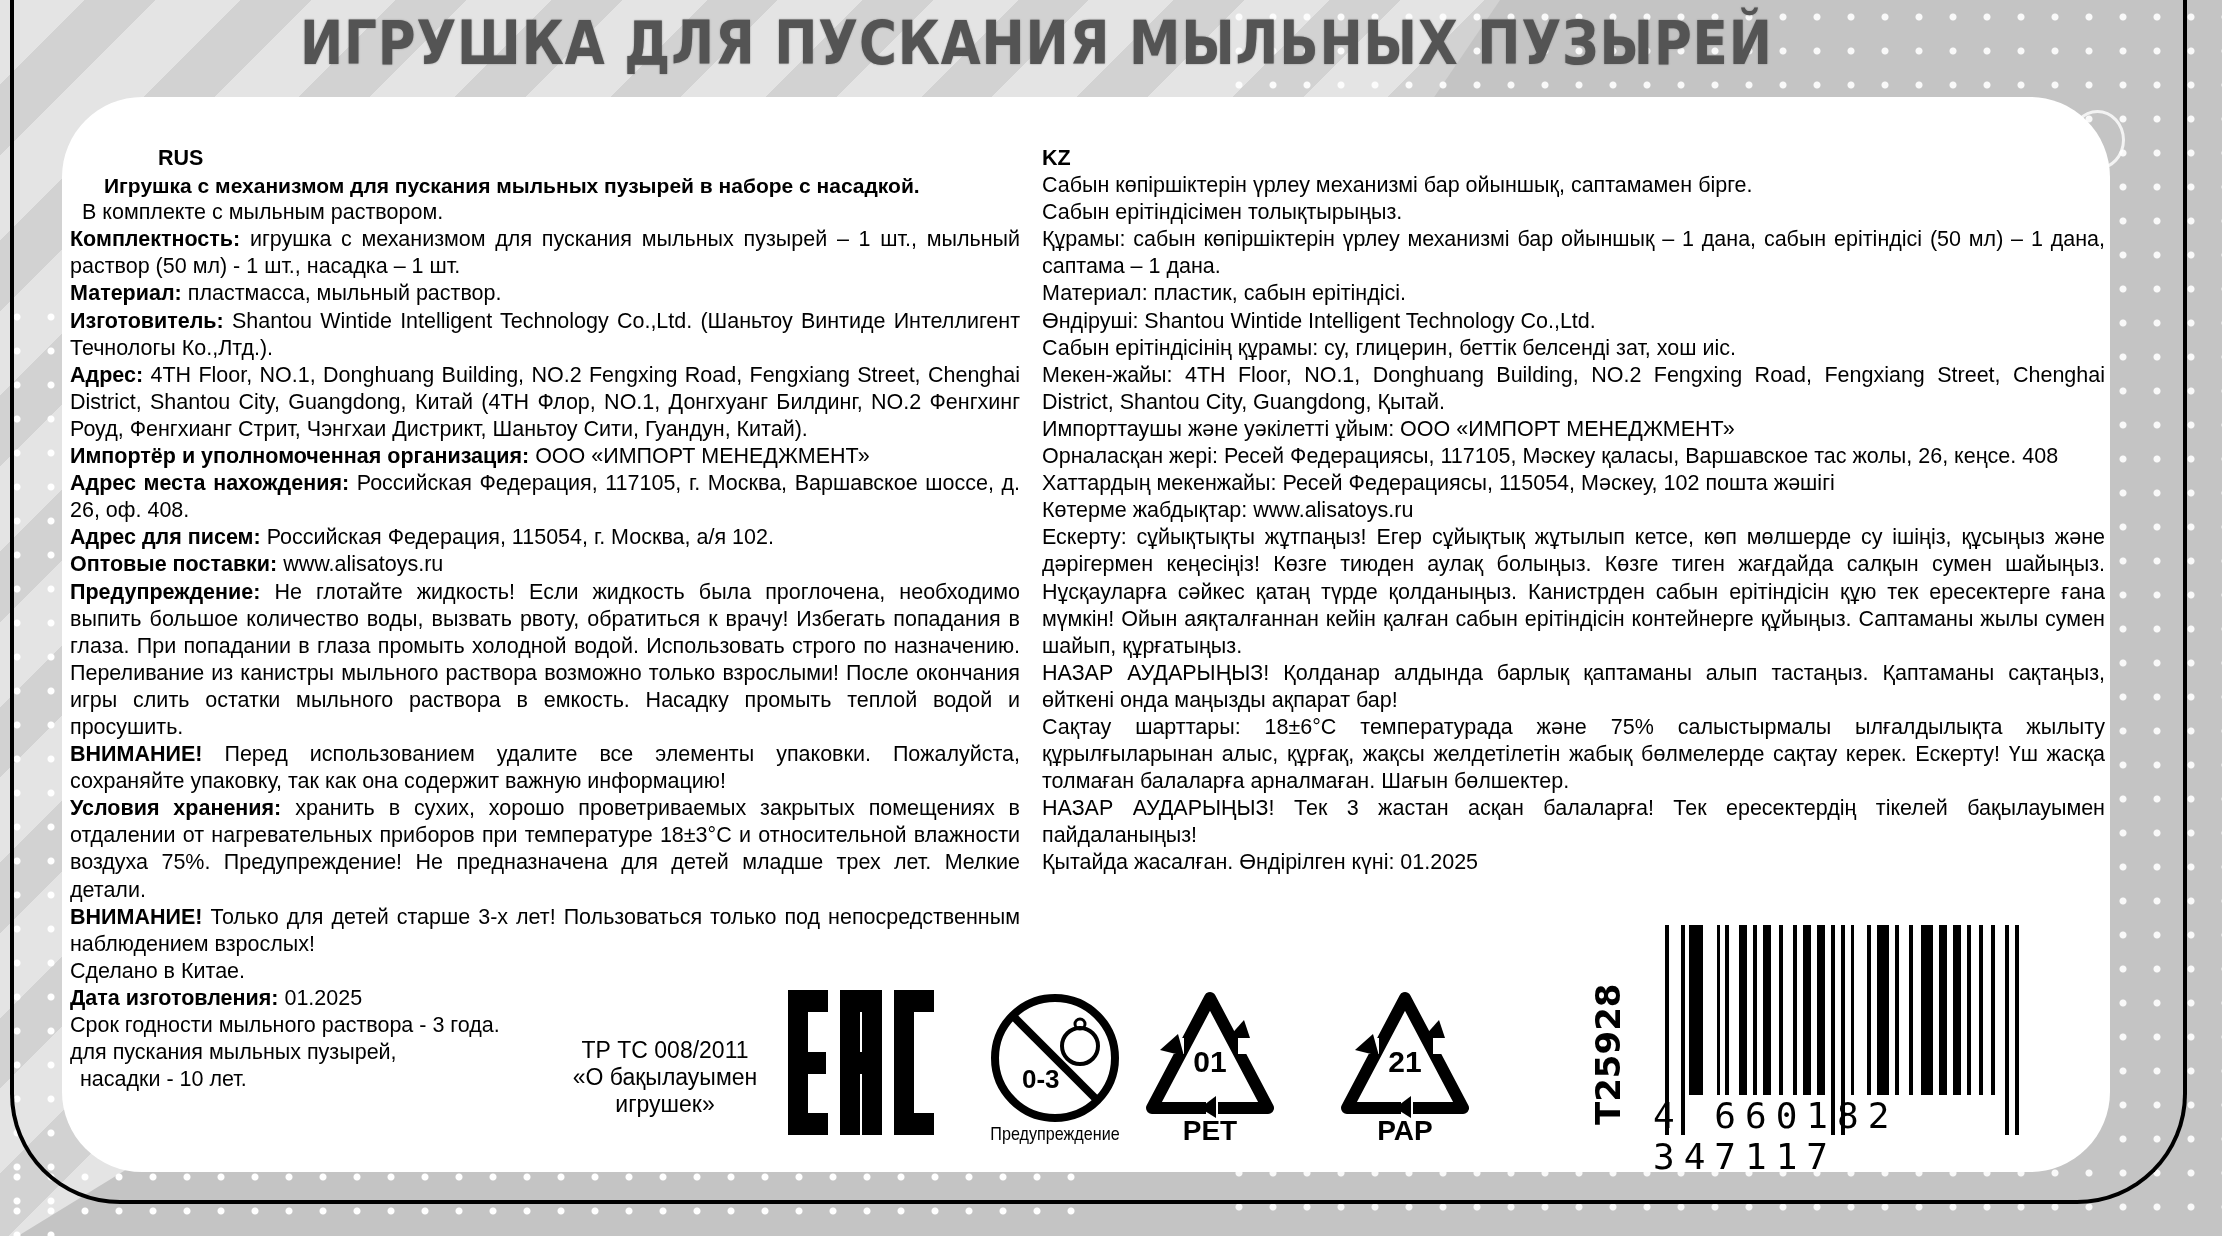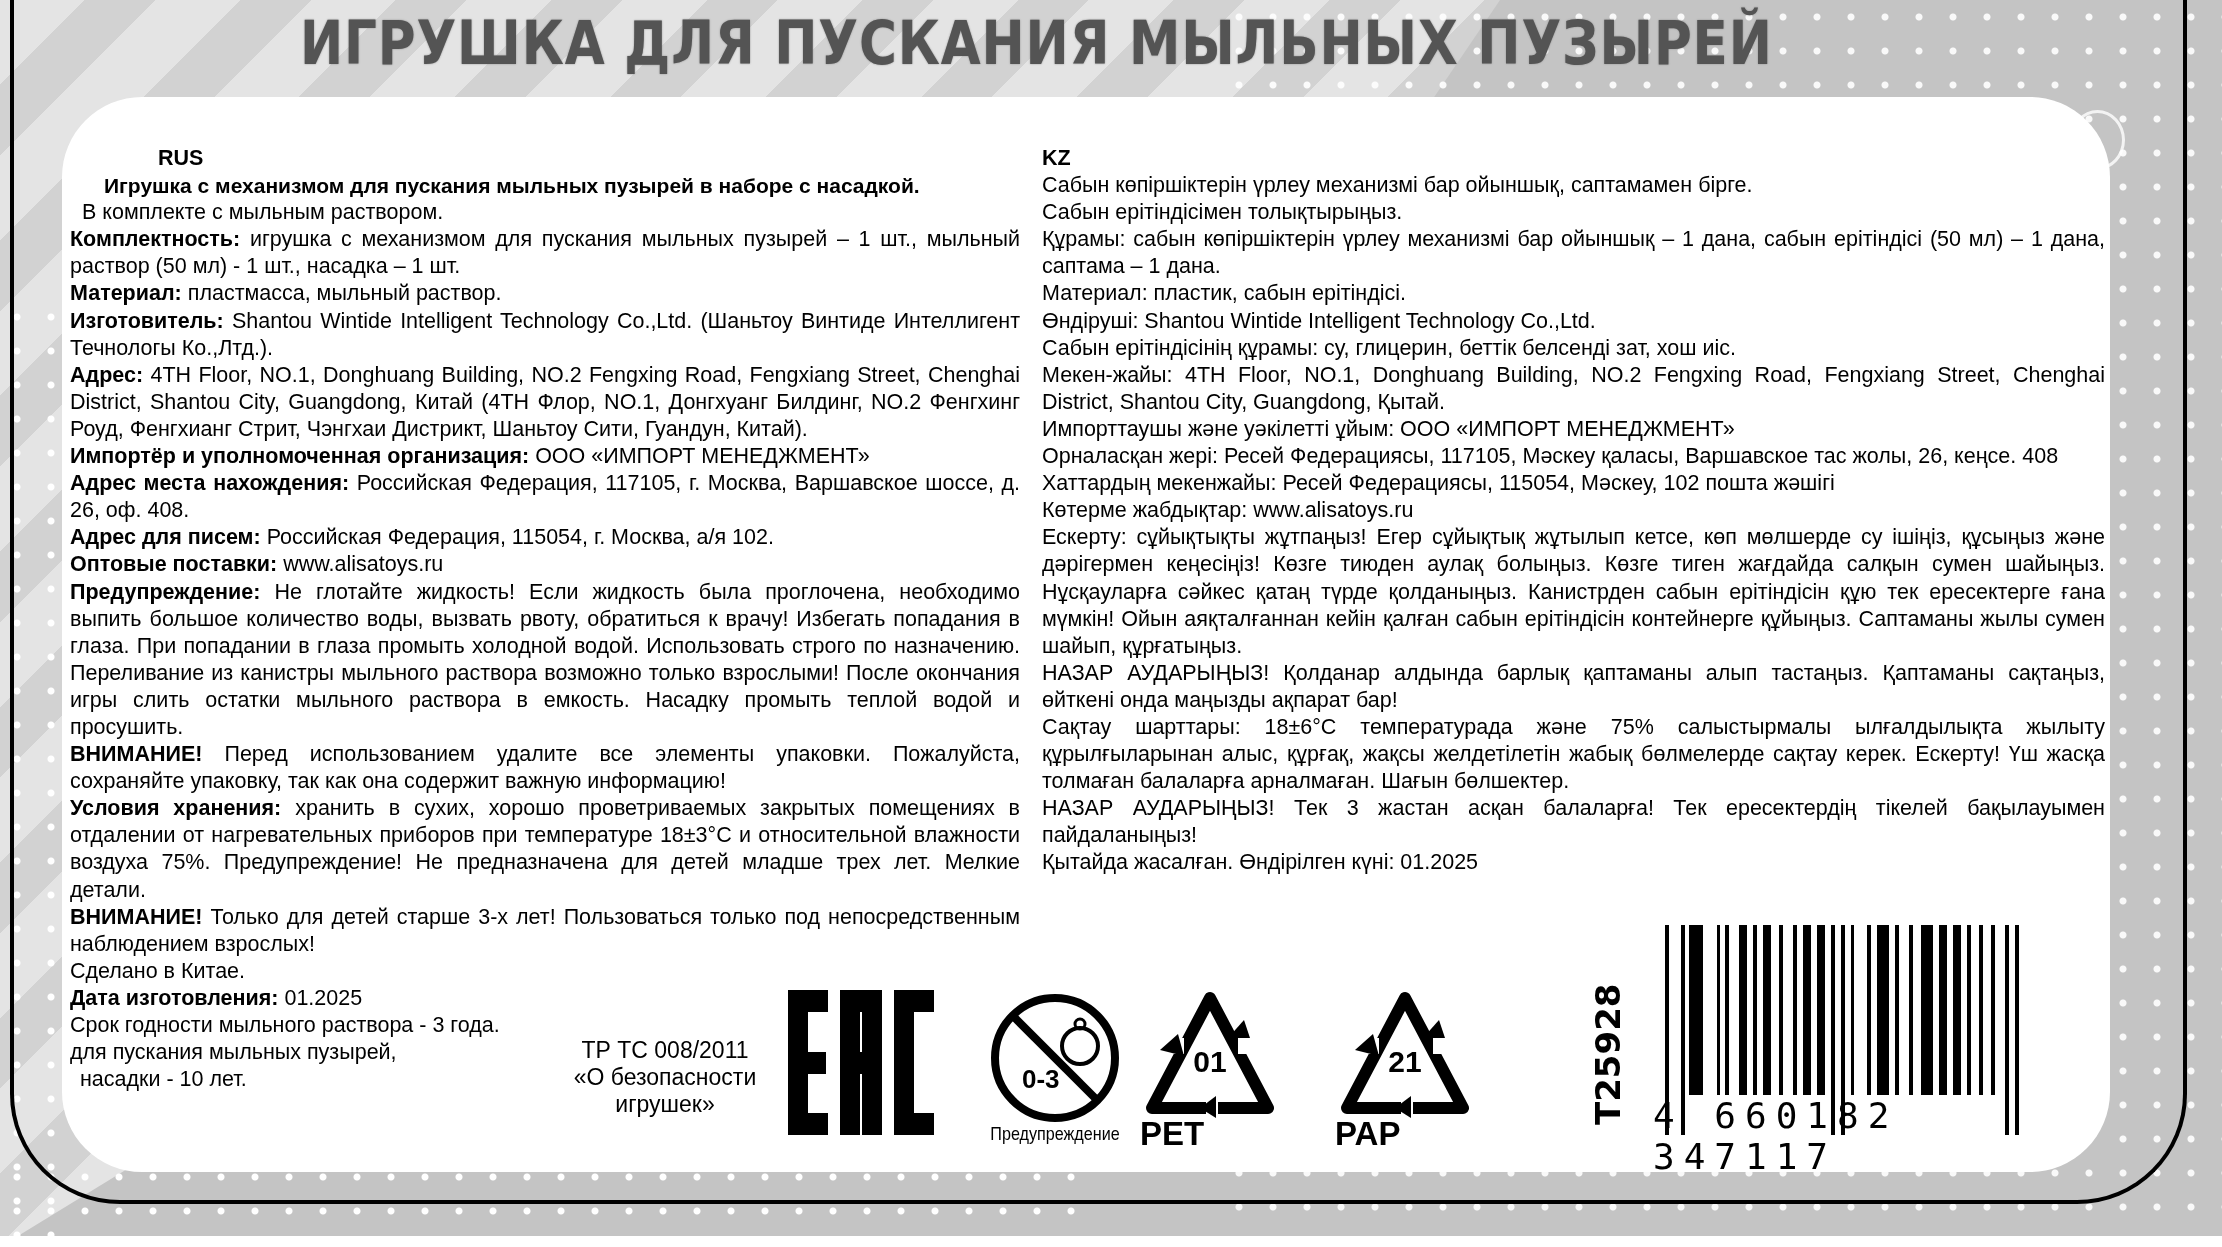--- a/index.html
+++ b/index.html
@@ -78,21 +78,21 @@
     position: absolute; left: 565px; top: 1037px; width: 200px;
     font-size: 23px; line-height: 27.1px; text-align: center;
   }
   .icon { position: absolute; }
   .eac { left: 788px; top: 990px; width: 146px; height: 145px; }
   .warn { left: 985px; top: 990px; width: 140px; height: 140px; }
   .warn-label { position: absolute; left: 975px; top: 1123px; width: 160px; text-align: center; font-size: 19px; transform: scaleX(0.85); }
   .recycle { width: 140px; height: 130px; }
   .pet { left: 1140px; top: 990px; }
   .pap { left: 1335px; top: 990px; }
-  .rec-label { position: absolute; top: 1115px; width: 140px; text-align: left; font-weight: bold; font-size: 33px; }
+  .rec-label { position: absolute; top: 1115px; width: 140px; text-align: center; font-weight: bold; font-size: 28px; }
   .pet-label { left: 1140px; }
   .pap-label { left: 1335px; }
   .article {
     position: absolute; left: 1528px; top: 1025px; width: 160px; height: 40px;
     font-family: "DejaVu Sans", sans-serif; font-weight: bold; font-size: 34px;
     transform: rotate(-90deg); transform-origin: center;
   }
   .barcode { position: absolute; left: 1665px; top: 925px; width: 385px; height: 210px; }
   .barcode-digits {
     position: absolute; left: 1653px; top: 1095px; width: 410px;
@@ -161,21 +161,21 @@
       <span class="para">Ескерту: сұйықтықты жұтпаңыз! Егер сұйықтық жұтылып кетсе, көп мөлшерде су ішіңіз, құсыңыз және дәрігермен кеңесіңіз! Көзге тиюден аулақ болыңыз. Көзге тиген жағдайда салқын сумен шайыңыз. Нұсқауларға сәйкес қатаң түрде қолданыңыз. Канистрден сабын ерітіндісін құю тек ересектерге ғана мүмкін! Ойын аяқталғаннан кейін қалған сабын ерітіндісін контейнерге құйыңыз. Саптаманы жылы сумен шайып, құрғатыңыз.</span>
       <span class="para">НАЗАР АУДАРЫҢЫЗ! Қолданар алдында барлық қаптаманы алып тастаңыз. Қаптаманы сақтаңыз, өйткені онда маңызды ақпарат бар!</span>
       <span class="para">Сақтау шарттары: 18±6°C температурада және 75% салыстырмалы ылғалдылықта жылыту құрылғыларынан алыс, құрғақ, жақсы желдетілетін жабық бөлмелерде сақтау керек. Ескерту! Үш жасқа толмаған балаларға арналмаған. Шағын бөлшектер.</span>
       <span class="para">НАЗАР АУДАРЫҢЫЗ! Тек 3 жастан асқан балаларға! Тек ересектердің тікелей бақылауымен пайдаланыңыз!</span>
       <span class="para">Қытайда жасалған. Өндірілген күні: 01.2025</span>
     </div>
 </div>
 
 <div class="trtc">
   <div>ТР ТС 008/2011</div>
-  <div>«О безопасности</div>
+  <div>«О бақылауымен</div>
   <div>игрушек»</div>
 </div>
 
 <svg class="icon eac" viewBox="0 0 146 145">
 
   <path d="M0 0 H40 V22 H20 V62 H38 V84 H20 V123 H40 V145 H0 Z" fill="#000"></path>
 
   <path d="M52 0 H94 V145 H74 V84 H72 V145 H52 Z M72 22 V62 H74 V22 Z" fill="#000" fill-rule="evenodd"></path>
 
   <path d="M106 0 H146 V22 H126 V123 H146 V145 H106 Z" fill="#000"></path>

